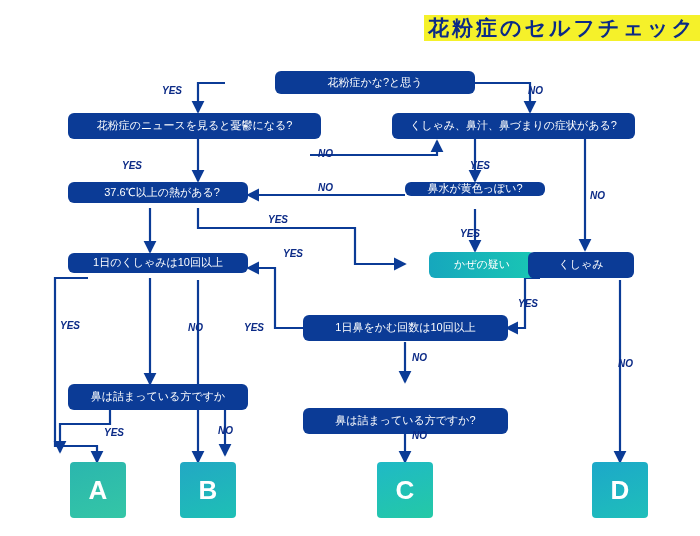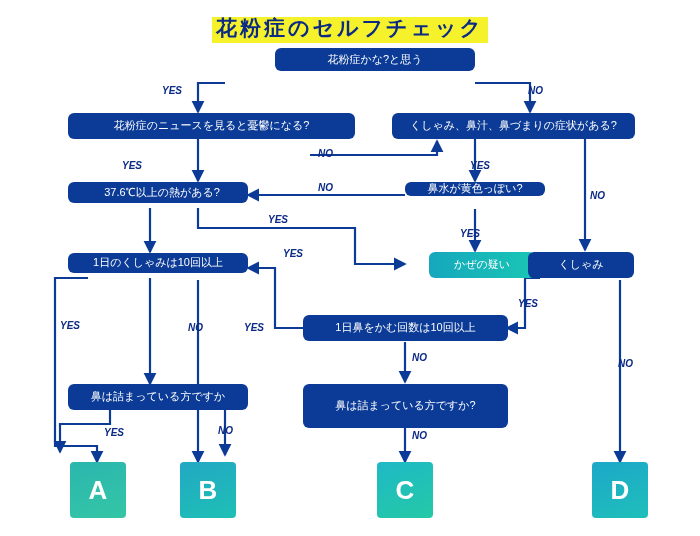--- a/index.html
+++ b/index.html
@@ -22,27 +22,26 @@
     left: 0;
     top: 0;
     width: 700px;
     height: 536px;
   }
   .title {
     position: absolute;
     left: 0;
     top: 14px;
     width: 700px;
-    text-align: center;
+    text-align: right;
     font-size: 21px;
     font-weight: bold;
     letter-spacing: 3px;
     color: #0b2a86;
     z-index: 5;
-    font-family: Liberation Mono, monospace;
   }
   .title-hl {
     background: #f5f12a;
     padding: 1px 4px 2px 4px;
   }
   .node {
     position: absolute;
     box-sizing: border-box;
     border-radius: 6px;
     background: #0b3b96;
@@ -137,41 +136,41 @@
       <path d="M 405 410 L 405 462"></path>
 
       <path d="M 110 410 L 110 424 L 60 424 L 60 452"></path>
 
       <path d="M 225 410 L 225 455"></path>
 
       <path d="M 150 278 L 150 384"></path>
     </g>
   </svg>
 
-  <div class="node" style="left:275px; top:48px; width:200px; height:23px;text-align:center;">花粉症かな?と思う</div>
+  <div class="node" style="left:275px; top:71px; width:200px; height:23px;text-align:center;">花粉症かな?と思う</div>
 
-  <div class="node" style="left:68px; top:113px; width:287px; height:26px;">花粉症のニュースを見ると憂鬱になる?</div>
+  <div class="node" style="left:68px; top:113px; width:253px; height:26px;">花粉症のニュースを見ると憂鬱になる?</div>
 
   <div class="node" style="left:392px; top:113px; width:243px; height:26px;">くしゃみ、鼻汁、鼻づまりの症状がある?</div>
 
   <div class="node" style="left:68px; top:182px; width:180px; height:21px;padding-left:12px;">37.6℃以上の熱がある?</div>
 
   <div class="node" style="left:405px; top:182px; width:140px; height:14px;">鼻水が黄色っぽい?</div>
 
   <div class="node" style="left:68px; top:253px; width:180px; height:20px;">1日のくしゃみは10回以上</div>
 
   <div class="node teal" style="left:405px; top:252px; width:106px; height:26px;margin-left:24px;">かぜの疑い</div>
 
   <div class="node" style="left:528px; top:252px; width:106px; height:26px;">くしゃみ</div>
 
   <div class="node" style="left:303px; top:315px; width:205px; height:26px;">1日鼻をかむ回数は10回以上</div>
 
   <div class="node" style="left:68px; top:384px; width:180px; height:26px;">鼻は詰まっている方ですか</div>
 
-  <div class="node" style="left:303px; top:384px; width:205px; height:44px;">鼻は詰まっている方ですか?</div>
+  <div class="node" style="left:303px; top:408px; width:205px; height:26px;">鼻は詰まっている方ですか?</div>
 
   <div class="label" style="left:162px; top:85px;">YES</div>
   <div class="label" style="left:528px; top:85px;">NO</div>
   <div class="label" style="left:122px; top:160px;">YES</div>
   <div class="label" style="left:318px; top:148px;">NO</div>
   <div class="label" style="left:470px; top:160px;">YES</div>
   <div class="label" style="left:590px; top:190px;">NO</div>
   <div class="label" style="left:318px; top:182px;">NO</div>
   <div class="label" style="left:460px; top:228px;">YES</div>
   <div class="label" style="left:268px; top:214px;">YES</div>

